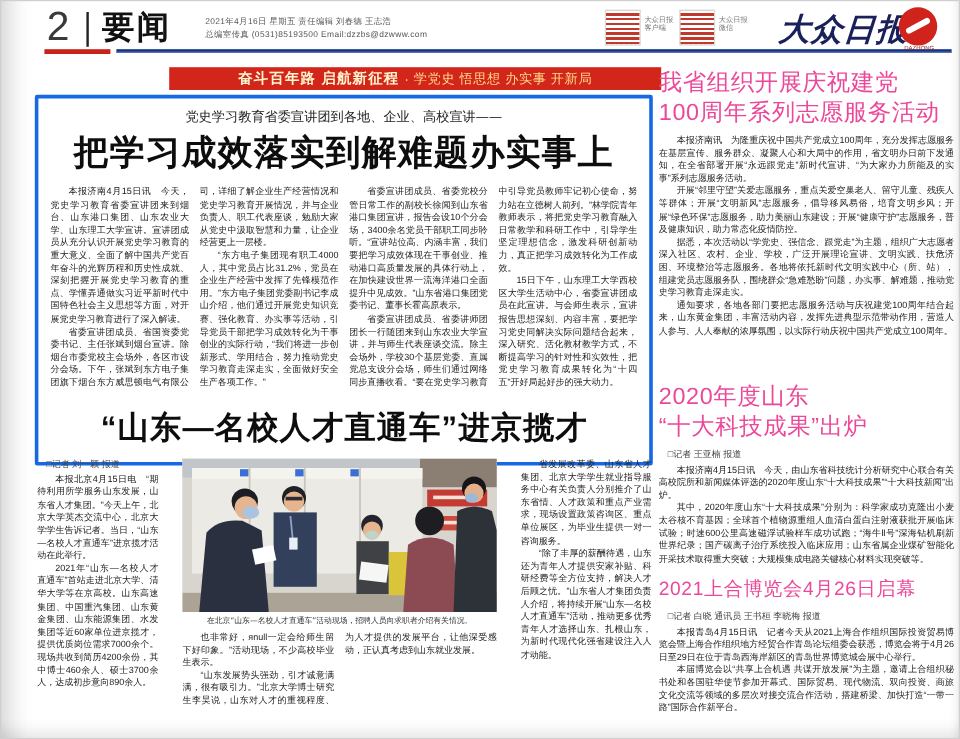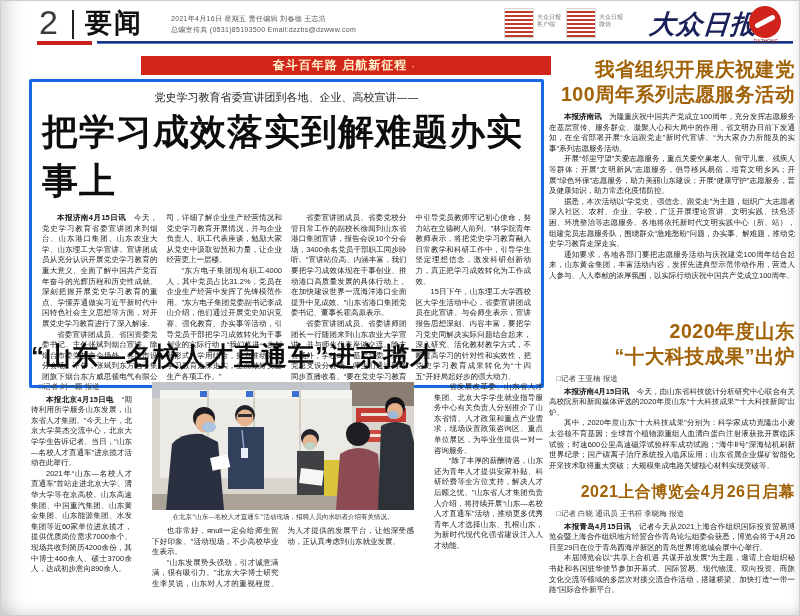--- a/index.html
+++ b/index.html
@@ -30,45 +30,45 @@
   .mast-logo-sub { position:absolute; left:748px; top:37px; font-size:5px; color:#8a2020; width:34px; text-align:center; }
   
   .banner { position:absolute; left:140px; top:55px; width:410px; height:19px; background:#d3261b; color:#fff;
             display:flex; align-items:center; justify-content:center; font-size:12px; white-space:nowrap; }
   .banner .main { font-weight:900; color:#fff6cf; letter-spacing:1px; }
   .banner .dot { color:#ffd98c; margin:0 4px; }
   .banner .sub { color:#ffd98c; font-size:11px; letter-spacing:.5px; }
   
   .lead-box { position:absolute; left:28px; top:78px; width:515px; height:309px; border:3px solid #1668e3; border-radius:2px; background:#fff; padding:6px 10px 4px; }
   .kicker { text-align:center; font-family:"DejaVu Serif", serif; font-size:11px; color:#222; margin-top:2px; }
-  .lead-headline { font-size:36px; font-weight:900; color:#0d0d0d; letter-spacing:1px; margin-top:3px; }
+  .lead-headline { text-align:center; font-size:29px; font-weight:900; color:#0d0d0d; letter-spacing:1px; margin-top:3px; }
   .art-body { font-size:7.5px; line-height:10.6px; color:#222; text-align:justify; }
   .art-body p { text-indent:2em; }
   .cols4 { margin-top:7px; column-count:4; column-gap:9px; column-fill:auto; height:176px; overflow:hidden; }
   
   .talent { position:absolute; left:30px; top:338px; width:512px; }
-  .talent-headline { text-align:left; font-size:26px; font-weight:900; color:#0d0d0d; letter-spacing:1px; }
+  .talent-headline { text-align:center; font-size:26px; font-weight:900; color:#0d0d0d; letter-spacing:1px; }
   .talent-content { display:flex; gap:20px; margin-top:8px; height:226px; overflow:hidden; }
   .t-col1 { width:101px; flex:none; }
   .t-mid { width:262px; flex:none; }
   .t-col4 { flex:1; }
   .byline { font-size:7.5px; color:#444; margin-bottom:2px; text-indent:1em; }
   .photo { width:262px; height:128px; display:block; background:#d8d5ce; }
   .photo-caption { font-size:6.5px; color:#333; text-align:center; margin-top:3px; font-family:"DejaVu Serif", serif; }
   .cols2 { margin-top:4px; column-count:2; column-gap:9px; column-fill:auto; height:84px; overflow:hidden; }
   
   .sidebar { position:absolute; left:548px; top:56px; width:246px; }
   .sb-art { margin-bottom:9px; }
-  .sb-headline { text-align:right; font-size:19.5px; font-weight:700; color:#a16207; line-height:25px; letter-spacing:.5px; }
+  .sb-headline { text-align:left; font-size:19.5px; font-weight:400; color:#ec4899; line-height:25px; letter-spacing:.5px; }
   .sb-headline.single { font-size:16px; }
   .sb-body { margin-top:5px; font-size:7.5px; line-height:10.6px; color:#222; text-align:justify; overflow:hidden; }
   .sb-body p { text-indent:2em; }
   .sb1 .sb-body { height:198px; }
   .sb2 .sb-body { height:96px; }
-  strong.dl { font-weight:bold; color:#111; }
+  strong.dl { font-weight:normal; color:#111; }
 </style>
 </head>
 <body>
 
 <div class="page">
 
   <div class="page-number">2</div>
   <div class="head-divider"></div>
   <div class="section-name">要闻</div>
   <div class="dateline-block">
@@ -81,20 +81,21 @@
   <div class="qr-label l1">大众日报 客户端</div>
   <div class="qr qr2"></div>
   <div class="qr-label l2">大众日报 微信</div>
   <div class="masthead">大众日报</div>
   <div class="mast-logo"></div>
   <div class="mast-logo-sub">DAZHONG</div>
 
   <div class="banner">
     <span class="main">奋斗百年路 启航新征程</span>
     <span class="dot">·</span>
+    <span class="sub">学党史 悟思想 办实事 开新局</span>
   </div>
 
   <div class="lead-box">
     <div class="kicker">党史学习教育省委宣讲团到各地、企业、高校宣讲——</div>
     <div class="lead-headline">把学习成效落实到解难题办实事上</div>
     <div class="art-body cols4">
       <p><strong class="dl">本报济南4月15日讯</strong>　<span>今天，党史学习教育省委宣讲团来到烟台、山东港口集团、山东农业大学、山东理工大学宣讲。宣讲团成员从充分认识开展党史学习教育的重大意义、全面了解中国共产党百年奋斗的光辉历程和历史性成就、深刻把握开展党史学习教育的重点、学懂弄通做实习近平新时代中国特色社会主义思想等方面，对开展党史学习教育进行了深入解读。</span></p>
       <p>省委宣讲团成员、省国资委党委书记、主任张斌到烟台宣讲。除烟台市委党校主会场外，各区市设分会场。下午，张斌到东方电子集团旗下烟台东方威思顿电气有限公司，详细了解企业生产经营情况和党史学习教育开展情况，并与企业负责人、职工代表座谈，勉励大家从党史中汲取智慧和力量，让企业经营更上一层楼。</p>
       <p>“东方电子集团现有职工4000人，其中党员占比31.2%，党员在企业生产经营中发挥了先锋模范作用。”东方电子集团党委副书记李成山介绍，他们通过开展党史知识竞赛、强化教育、办实事等活动，引导党员干部把学习成效转化为干事创业的实际行动，“我们将进一步创新形式、学用结合，努力推动党史学习教育走深走实，全面做好安全生产各项工作。”</p>
       <p>省委宣讲团成员、省委党校分管日常工作的副校长徐闻到山东省港口集团宣讲，报告会设10个分会场，3400余名党员干部职工同步聆听。“宣讲站位高、内涵丰富，我们要把学习成效体现在干事创业、推动港口高质量发展的具体行动上，在加快建设世界一流海洋港口全面提升中见成效。”山东省港口集团党委书记、董事长霍高原表示。</p>

